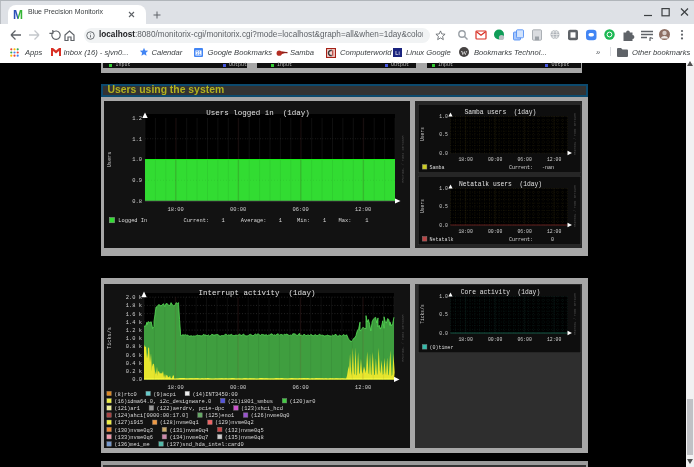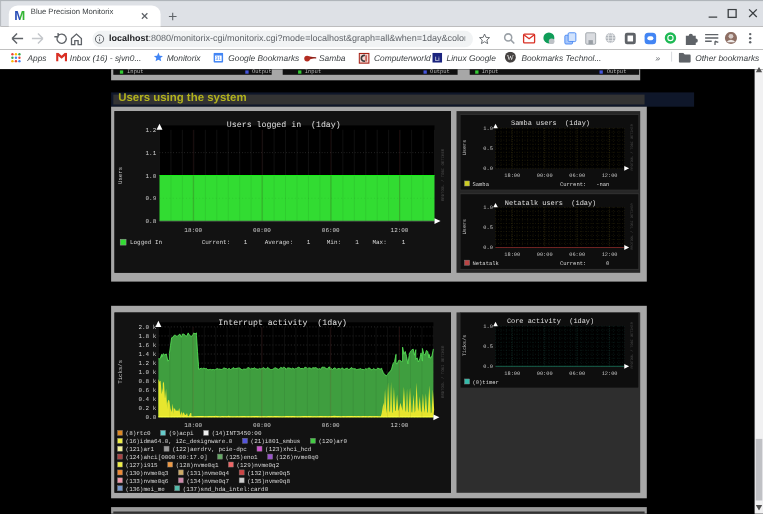--- a/index.html
+++ b/index.html
@@ -12,21 +12,21 @@
   .tabtitle{left:28px;top:8px;font-size:7px;color:#3c4043;white-space:nowrap;}
   .toolbar{left:0;top:24px;width:694px;height:21px;background:#fff;}
   .pill{left:84px;top:27.5px;width:346px;height:15px;background:#f1f3f4;border-radius:7.5px;}
   .url{left:99px;top:29.5px;font-size:8.2px;color:#5f6368;white-space:nowrap;width:324px;overflow:hidden;}
   .url b{color:#202124;font-weight:bold;}
   .bookbar{left:0;top:45px;width:694px;height:17.5px;background:#fff;}
   .bm{font-size:7.6px;color:#3c4043;white-space:nowrap;top:47.5px;font-style:italic;}
   
   .page{left:0;top:62.5px;width:694px;height:404.5px;background:#000;}
   .gray{background:#a7a7a7;}
-  .hdrbar{left:101px;width:487px;height:13px;background:#0f172a;padding-left:43px;}
+  .hdrbar{left:101px;width:487px;height:13px;background:#0c4a6e;}
   .hdrin{left:2px;top:2px;width:483px;height:9px;background:#333;}
   .hdrtxt{left:6.5px;top:-0.5px;font-size:10.4px;font-weight:bold;color:#b2b21e;white-space:nowrap;}
   .mono{font-family:"Liberation Mono",monospace;}
 </style>
 </head>
 <body>
 <div class="screen">
 
   <div class="abs titlebar"></div>
   <div class="abs" style="left:0;top:0;width:694px;height:1px;background:#b0b5ba"></div>
@@ -131,21 +131,21 @@
       </g>
   </svg>
   <div class="abs bm" style="left:25px">Apps</div>
   <svg class="abs" style="left:51px;top:48px" width="10" height="8" viewBox="0 0 10 8">
     <path d="M0 0 H2 L5 2.6 L8 0 H10 V8 H8 V3 L5 5.5 L2 3 V8 H0 Z" fill="#d93025"></path>
   </svg>
   <div class="abs bm" style="left:63.5px">Inbox (16) - sjvn0...</div>
   <svg class="abs" style="left:139px;top:47px" width="10" height="10" viewBox="0 0 24 24">
     <path d="M12 2 L14.8 8.6 L22 9.2 L16.6 13.9 L18.2 21 L12 17.3 L5.8 21 L7.4 13.9 L2 9.2 L9.2 8.6 Z" fill="#4285f4"></path>
   </svg>
-  <div class="abs bm" style="left:151.5px">Monitorix</div>
+  <div class="abs bm" style="left:151.5px">Calendar</div>
   <svg class="abs" style="left:194px;top:47.5px" width="9" height="9" viewBox="0 0 9 9">
     <rect width="9" height="9" rx="1" fill="#4285f4"></rect>
       <rect x="1.5" y="2.5" width="6" height="5" fill="#fff"></rect>
       <text x="4.5" y="6.8" font-size="4.5" text-anchor="middle" fill="#4285f4" font-family="Liberation Sans">31</text>
   </svg>
   <div class="abs bm" style="left:207.5px">Google Bookmarks</div>
   <svg class="abs" style="left:276px;top:47.5px" width="12" height="9" viewBox="0 0 12 9">
     <circle cx="3.2" cy="5.2" r="2.6" fill="#b32d22"></circle>
       <path d="M4.5 3.2 L11 4.2 L4.8 6.4 Z" fill="#b32d22"></path>
       <path d="M6 4.4 L11.5 4.6" stroke="#8a2019" stroke-width="1.2"></path>

